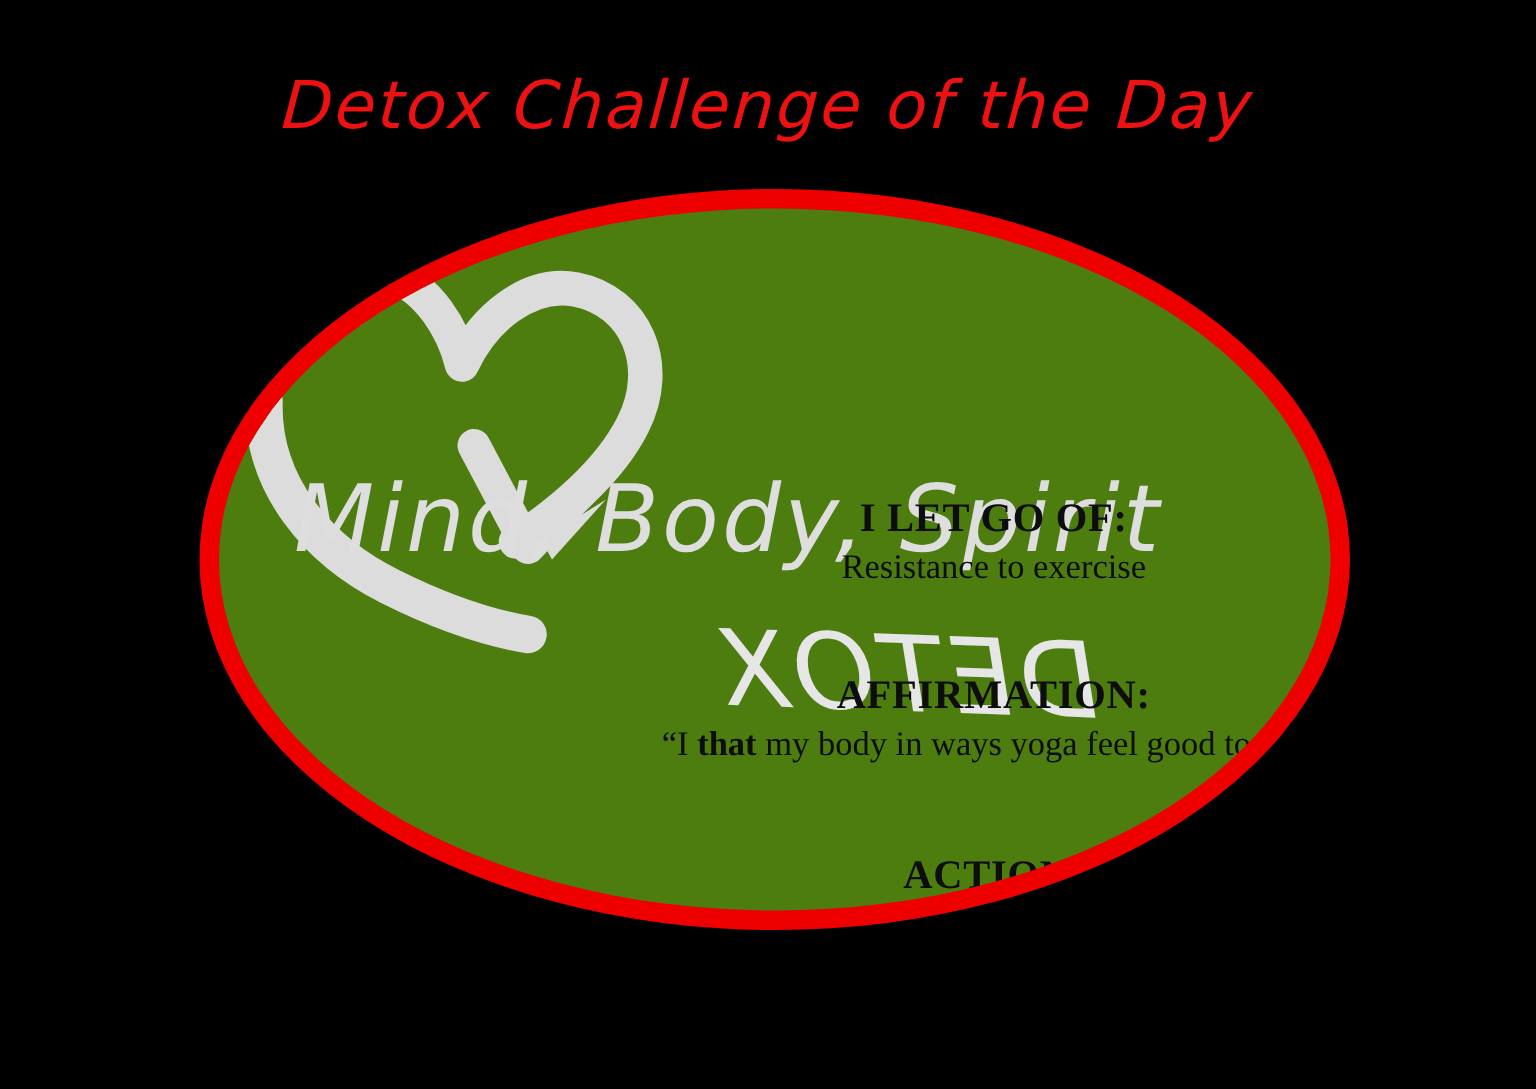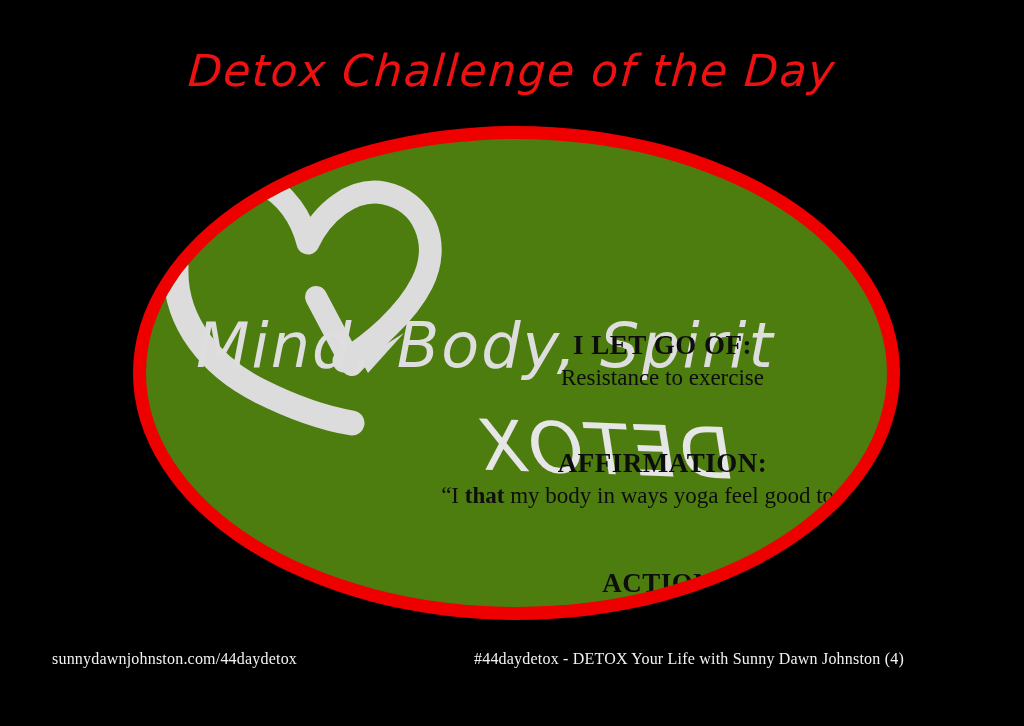--- a/index.html
+++ b/index.html
@@ -196,16 +196,14 @@
 
       <div class="block" id="block-action">
         <div class="block-heading">ACTION:</div>
         <div class="block-body">I do something to bring in movement: like yoga,</div>
 
       </div>
 
     </div>
   </div>
 
-  <div id="footer-left">sunnydawnjohnston.com/44daydetox</div>
-  <div id="footer-right">#44daydetox - DETOX Your Life with Sunny Dawn Johnston (4)</div>
 
 </div>
 
 </body></html>

